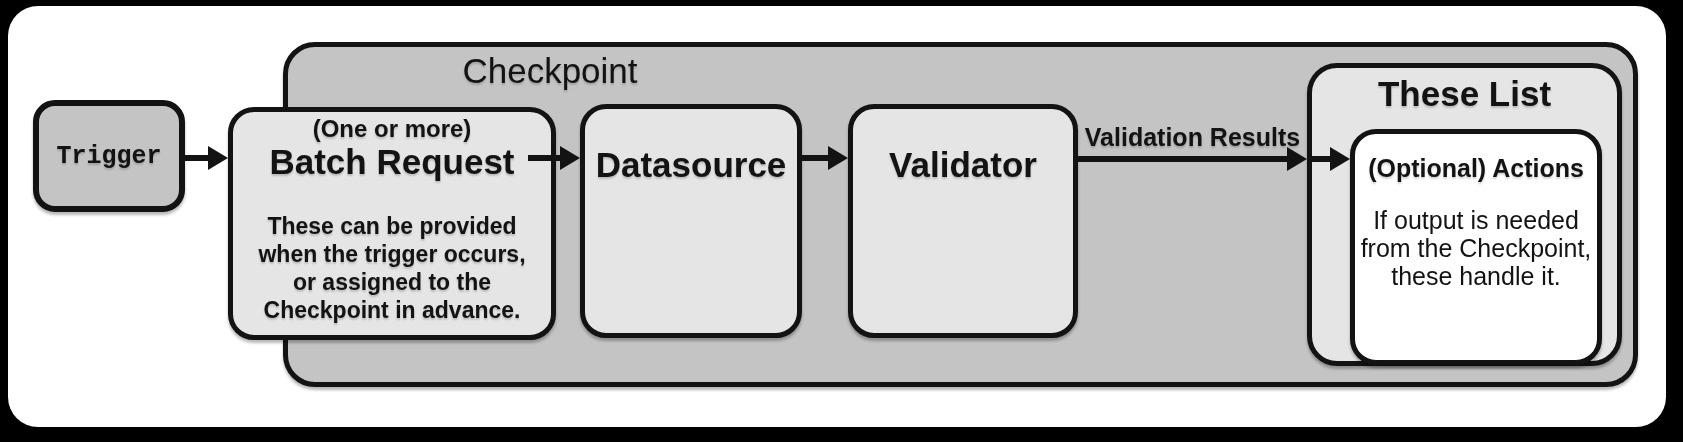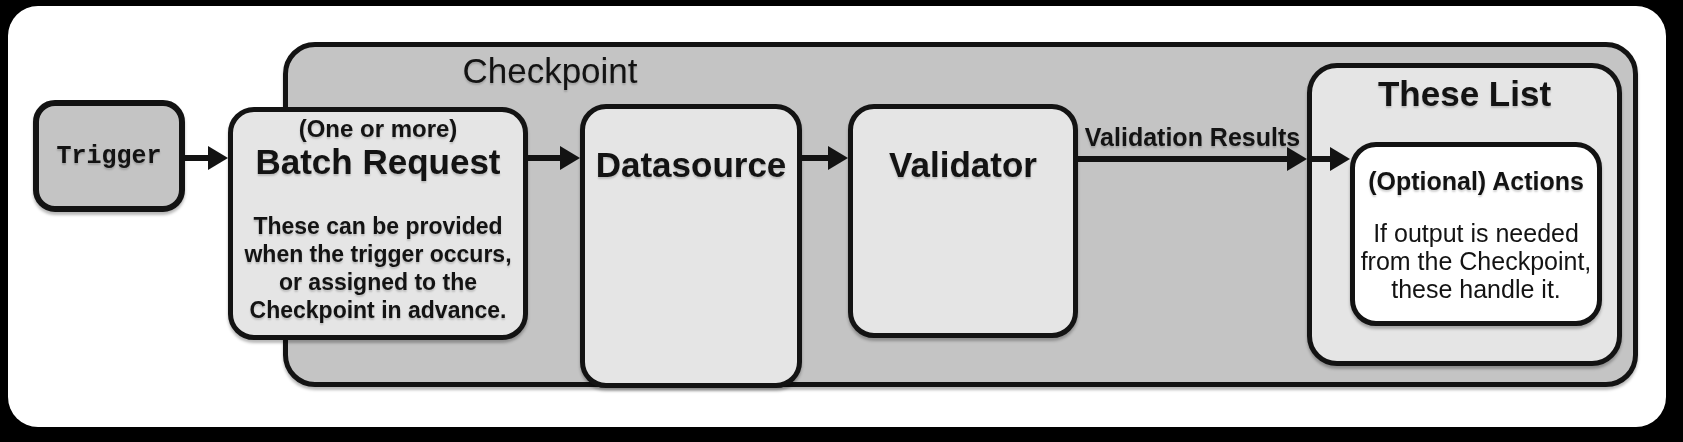--- a/index.html
+++ b/index.html
@@ -19,34 +19,34 @@
   .txt-shadow{text-shadow:0 2px 2px rgba(0,0,0,0.18);}
 
   #checkpoint{left:283px;top:42px;width:1355px;height:345px;background:#c4c4c4;border-radius:32px;}
   #checkpoint-title{position:absolute;left:400px;top:52px;width:300px;text-align:center;
     font-size:35px;font-weight:400;line-height:38px;}
 
   #trigger{left:33px;top:100px;width:152px;height:112px;background:#c4c4c4;border-radius:22px;
     border-width:6px;display:flex;align-items:center;justify-content:center;font-family:Liberation Mono, monospace;}
   #trigger .label{font-size:25px;font-weight:700;}
 
-  #batch{left:228px;top:107px;width:300px;height:233px;background:#e5e5e5;border-radius:26px;text-align:center;}
+  #batch{left:228px;top:107px;width:328px;height:233px;background:#e5e5e5;border-radius:26px;text-align:center;}
   #batch .qualifier{margin-top:3px;font-size:24px;font-weight:700;line-height:28px;}
   #batch .title{font-size:35px;font-weight:700;line-height:38px;}
   #batch .desc{margin-top:31px;font-size:23px;font-weight:700;line-height:28px;white-space:pre-line;}
 
   .simple-node{background:#e5e5e5;border-radius:26px;text-align:center;
     font-size:35px;font-weight:700;padding-top:36px;}
-  #datasource{left:580px;top:104px;width:222px;height:284px;}
+  #datasource{left:580px;top:104px;width:222px;height:234px;}
   #validator{left:848px;top:104px;width:230px;height:234px;}
 
   #actionlist{left:1307px;top:63px;width:315px;height:303px;background:#e5e5e5;border-radius:30px;text-align:center;}
   #actionlist .title{margin-top:7px;font-size:35px;font-weight:700;line-height:38px;}
 
-  #actions{left:1350px;top:142px;width:252px;height:184px;background:#fff;border-radius:26px;text-align:center;}
+  #actions{left:1350px;top:129px;width:252px;height:236px;background:#fff;border-radius:26px;text-align:center;}
   #actions .title{margin-top:20px;font-size:25px;font-weight:700;line-height:28px;}
   #actions .desc{margin-top:24px;font-size:25px;font-weight:400;line-height:28px;white-space:pre-line;}
 
   .arrow{position:absolute;display:flex;align-items:center;height:24px;}
   .arrow .shaft{flex:1;height:6px;background:#131313;}
   .arrow .head{width:0;height:0;border-left:20px solid #131313;
     border-top:12px solid transparent;border-bottom:12px solid transparent;}
 
   #arrow-trigger{left:185px;top:146px;width:43px;}
   #arrow-batch{left:528px;top:146px;width:52px;}

